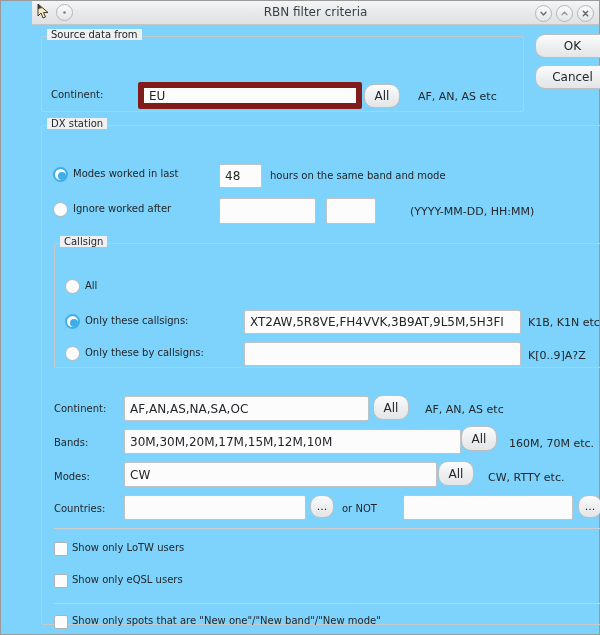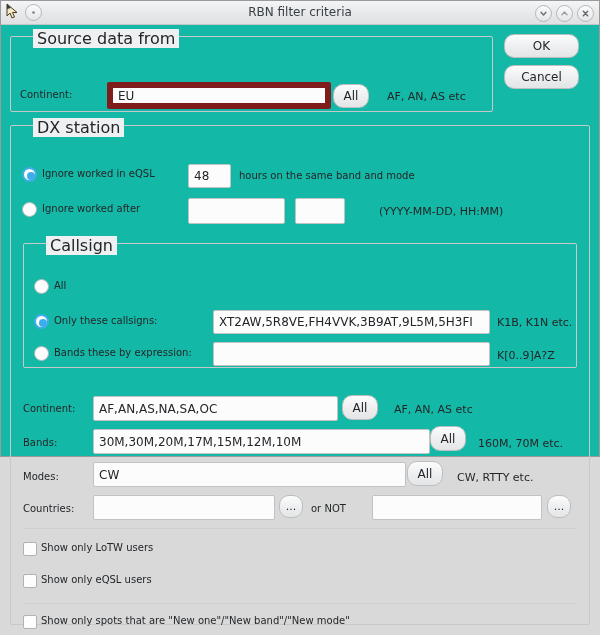--- a/index.html
+++ b/index.html
@@ -5,24 +5,25 @@
   html, body {
     margin: 0; padding: 0;
     width: 600px; height: 635px;
     overflow: hidden;
     background: #d9d9d9;
     font-family: "DejaVu Sans", "Liberation Sans", sans-serif;
   }
   .window {
     position: absolute;
     left: 0; top: 0;
-    width: 600px; height: 457px;
-    box-sizing: border-box;
-    background: #14b8a6;
+    width: 600px; height: 635px;
+    box-sizing: border-box;
+    background: #7dd3fc;
     border: 1px solid #9a9a9a;
+    padding-left: 31px;
   }
   
   .titlebar {
     position: relative;
     height: 24px;
     box-sizing: border-box;
     background: linear-gradient(to bottom, #f4f5f6 0%, #e6e8ea 55%, #dfe1e3 100%);
     border-bottom: 1px solid #c2c4c6;
   }
   .title-text {
@@ -73,24 +74,24 @@
   }
   .group {
     position: absolute;
     box-sizing: border-box;
     border: 1px solid #c6c8ca;
     border-radius: 2px;
     background: transparent;
   }
   .group-title {
     position: absolute;
-    top: -8px; left: 22px;
+    top: -8px; left: 5px;
     padding: 0 4px;
     background: #eff0f1;
-    font-size: 16px;
+    font-size: 10px;
     color: #232629;
     white-space: nowrap;
   }
   .field {
     position: absolute;
     box-sizing: border-box;
     background: #fcfcfc;
     border: 1px solid #c0c2c4;
     border-radius: 2px;
     font-size: 12px;
@@ -203,21 +204,21 @@
     <div class="lbl" style="position:absolute; left:19px; top:64px;">Continent:</div>
     <div class="field focused" style="left:106px; top:57px; width:224px; height:27px;">EU</div>
     <div class="btn" style="left:332px; top:59px; width:36px; height:24px;">All</div>
     <div class="hint" style="position:absolute; left:386px; top:65px;">AF, AN, AS etc</div>
 
     <div class="group" style="left:9px; top:100px; width:580px; height:500px;">
       <div class="group-title">DX station</div>
     </div>
 
     <div class="radio on" style="left:21px; top:142px;"></div>
-    <div class="lbl" style="position:absolute; left:41px; top:143px;">Ignore worked in eQSL</div>
+    <div class="lbl" style="position:absolute; left:41px; top:143px;">Modes worked in last</div>
     <div class="field" style="left:187px; top:139px; width:43px; height:24px;">48</div>
     <div class="lbl" style="position:absolute; left:238px; top:145px;">hours on the same band and mode</div>
 
     <div class="radio" style="left:21px; top:177px;"></div>
     <div class="lbl" style="position:absolute; left:41px; top:178px;">Ignore worked after</div>
     <div class="field" style="left:187px; top:173px; width:97px; height:26px;"></div>
     <div class="field" style="left:294px; top:173px; width:50px; height:26px;"></div>
     <div class="hint" style="position:absolute; left:378px; top:180px;">(YYYY-MM-DD, HH:MM)</div>
 
     <div class="group" style="left:22px; top:218px; width:554px; height:125px;">
@@ -226,21 +227,21 @@
 
     <div class="radio" style="left:33px; top:254px;"></div>
     <div class="lbl" style="position:absolute; left:53px; top:255px;">All</div>
 
     <div class="radio on" style="left:33px; top:289px;"></div>
     <div class="lbl" style="position:absolute; left:53px; top:290px;">Only these callsigns:</div>
     <div class="field" style="left:212px; top:285px; width:277px; height:24px;">XT2AW,5R8VE,FH4VVK,3B9AT,9L5M,5H3FI</div>
     <div class="hint" style="position:absolute; left:496px; top:291px;">K1B, K1N etc.</div>
 
     <div class="radio" style="left:33px; top:321px;"></div>
-    <div class="lbl" style="position:absolute; left:53px; top:322px;">Bands these by expression:</div>
+    <div class="lbl" style="position:absolute; left:53px; top:322px;">Only these by callsigns:</div>
     <div class="field" style="left:212px; top:317px; width:277px; height:24px;"></div>
     <div class="hint" style="position:absolute; left:496px; top:324px;">K[0..9]A?Z</div>
 
     <div class="lbl" style="position:absolute; left:22px; top:378px;">Continent:</div>
     <div class="field" style="left:92px; top:371px; width:245px; height:25px;">AF,AN,AS,NA,SA,OC</div>
     <div class="btn" style="left:341px; top:370px; width:36px; height:25px;">All</div>
     <div class="hint" style="position:absolute; left:393px; top:378px;">AF, AN, AS etc</div>
 
     <div class="lbl" style="position:absolute; left:22px; top:412px;">Bands:</div>
     <div class="field" style="left:92px; top:404px; width:337px; height:25px;">30M,30M,20M,17M,15M,12M,10M</div>

